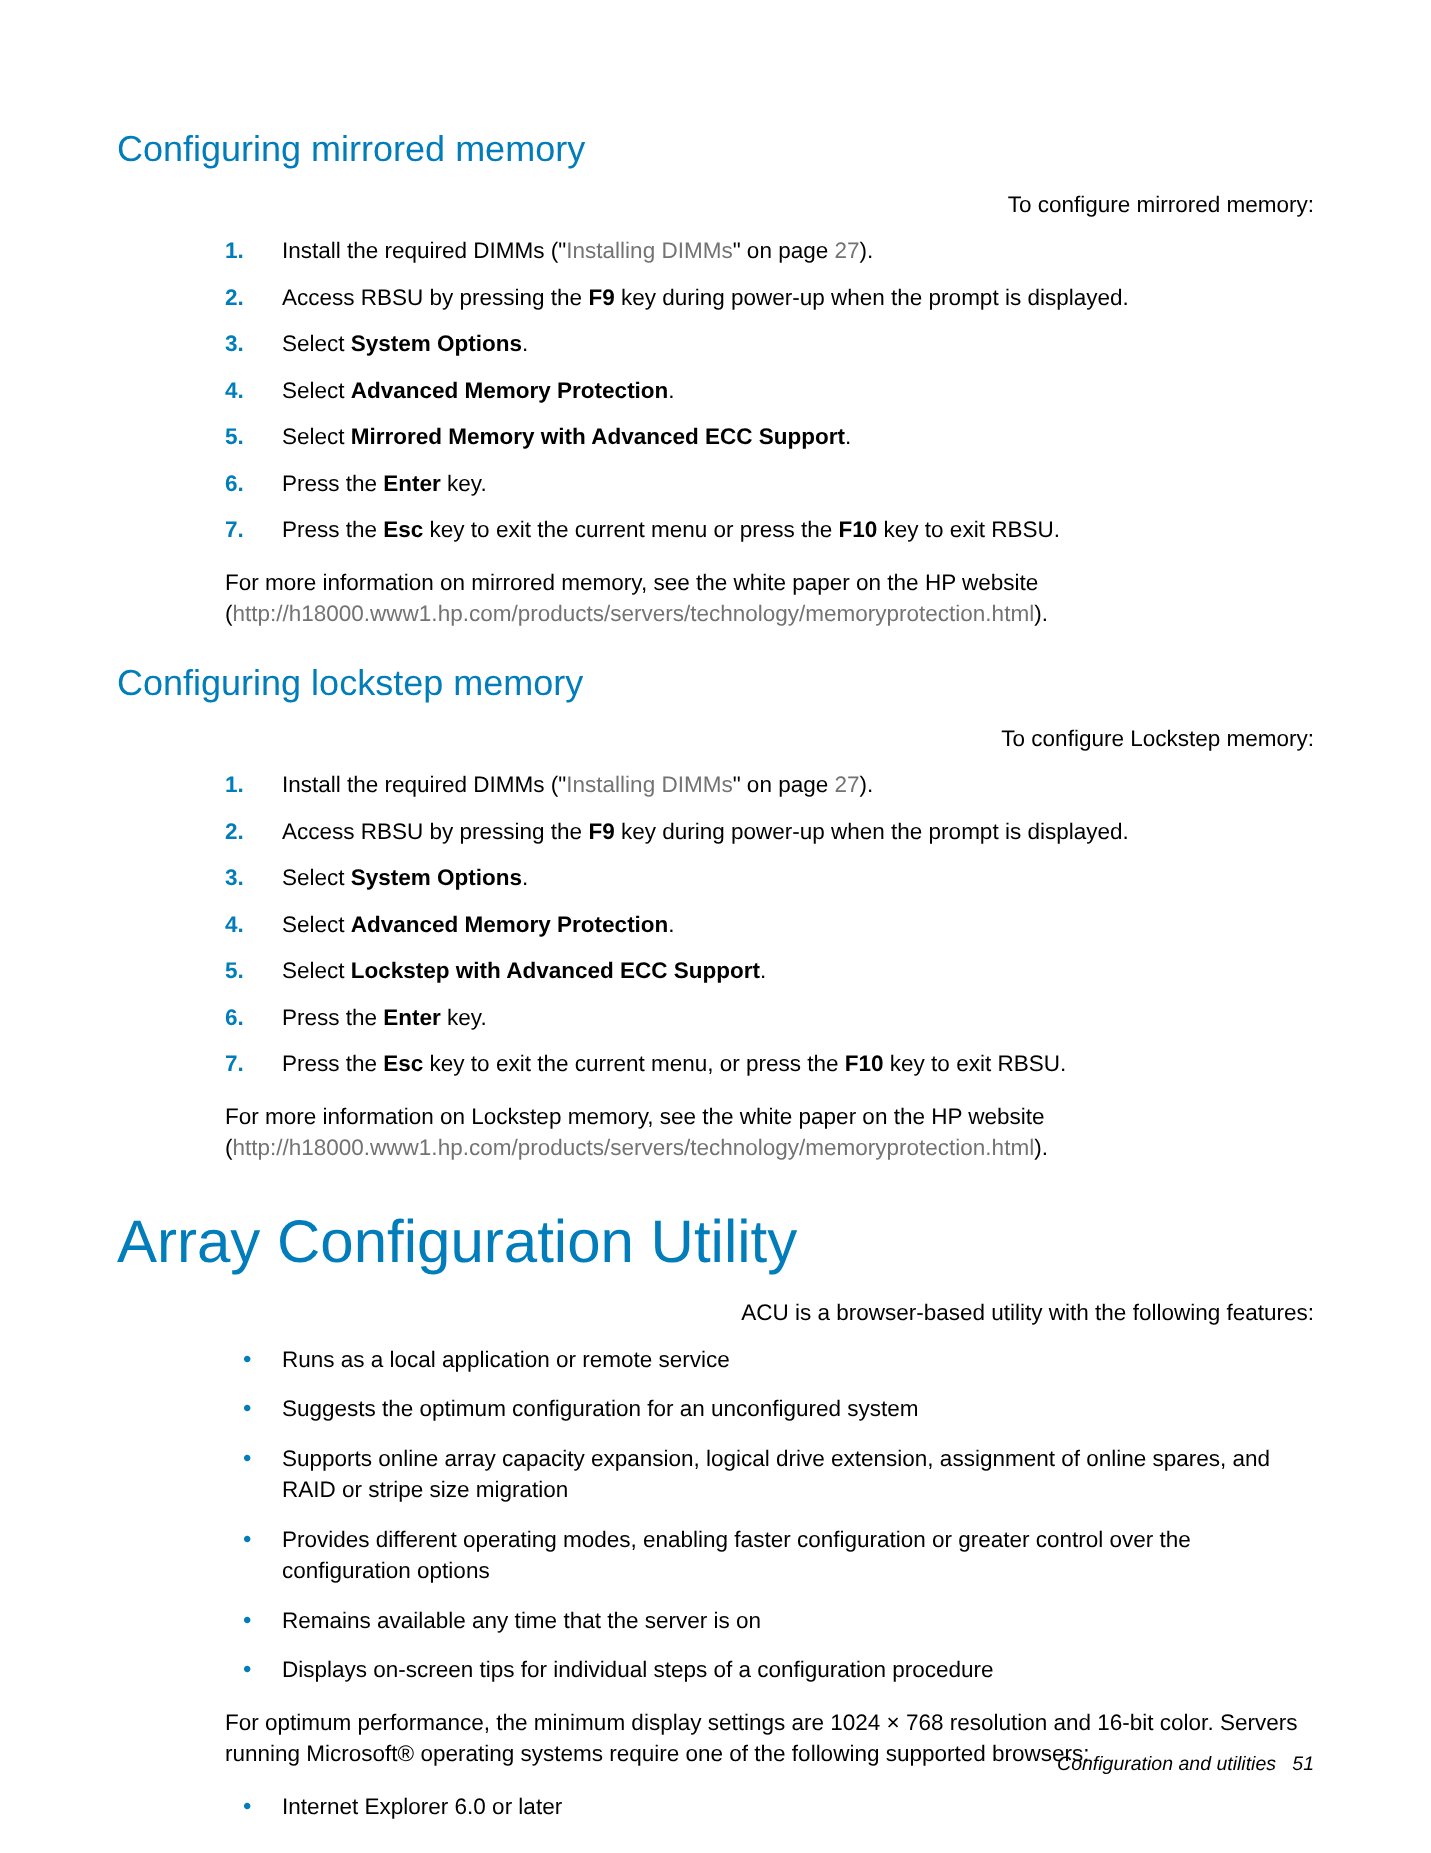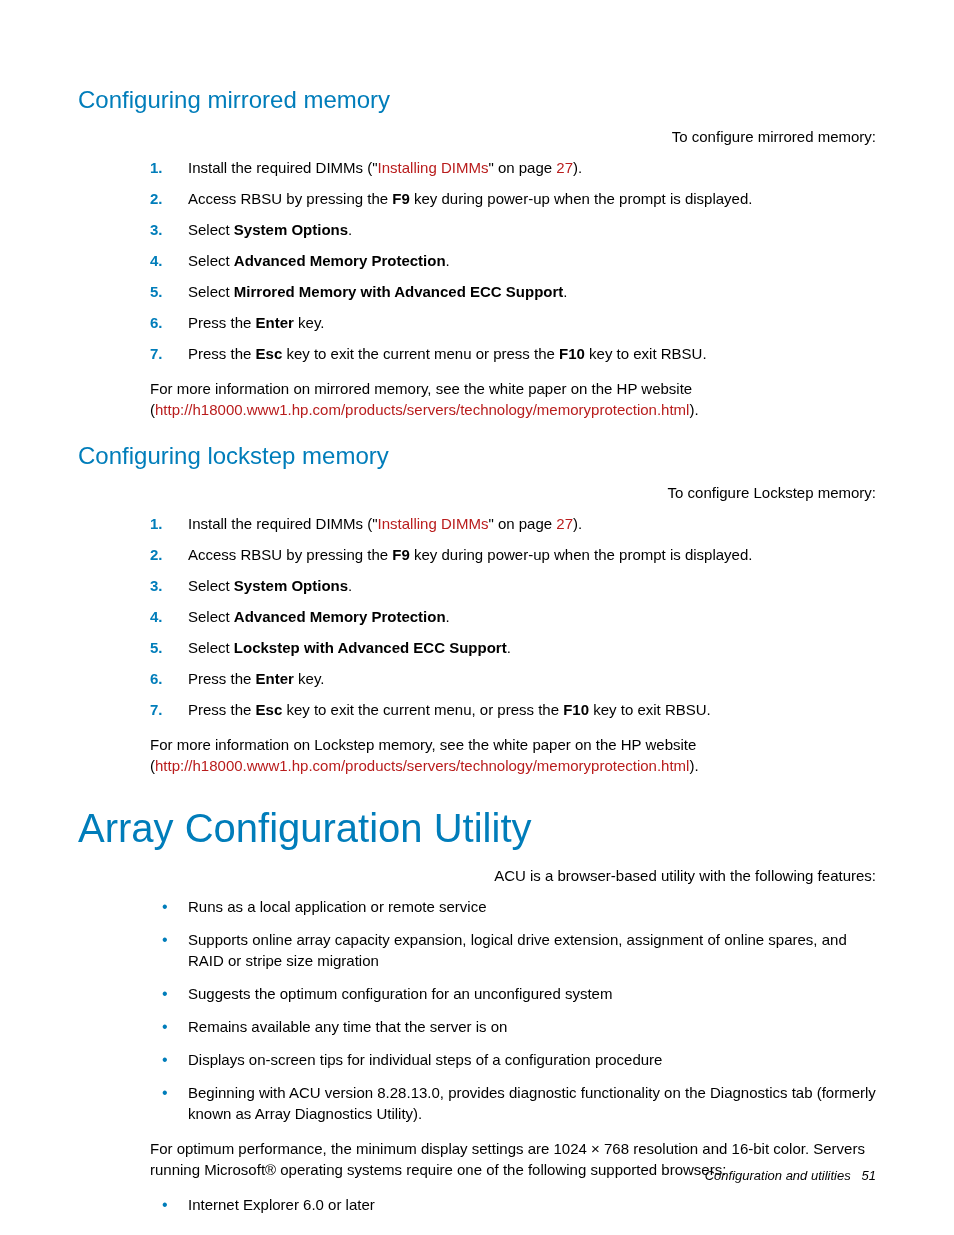--- a/index.html
+++ b/index.html
@@ -50,21 +50,21 @@
     top: 0;
     color: #007dba;
     font-weight: bold;
   }
   .para {
     margin-left: 72px;
     line-height: 1.4;
     margin-bottom: 22px;
   }
   a.link {
-    color: #b91c1c;
+    color: #737373;
     text-decoration: none;
   }
   b { font-weight: bold; }
   ul.bullets {
     list-style: none;
     margin-left: 72px;
     margin-bottom: 14px;
   }
   ul.bullets li {
     position: relative;
@@ -114,25 +114,25 @@
   <li><span class="num">5.</span><span>Select </span><b>Lockstep with Advanced ECC Support</b><span>.</span></li>
   <li><span class="num">6.</span><span>Press the </span><b>Enter</b><span> key.</span></li>
   <li><span class="num">7.</span><span>Press the </span><b>Esc</b><span> key to exit the current menu, or press the </span><b>F10</b><span> key to exit RBSU.</span></li>
 </ol>
 <div class="para"><span>For more information on Lockstep memory, see the white paper on the HP website (</span><a class="link">http://h18000.www1.hp.com/products/servers/technology/memoryprotection.html</a><span>).</span></div>
 
 <div class="h1">Array Configuration Utility</div>
 <div class="intro">ACU is a browser-based utility with the following features:</div>
 <ul class="bullets">
   <li>Runs as a local application or remote service</li>
+  <li>Suggests the optimum configuration for an unconfigured system</li>
   <li>Supports online array capacity expansion, logical drive extension, assignment of online spares, and RAID or stripe size migration</li>
-  <li>Suggests the optimum configuration for an unconfigured system</li>
+  <li>Provides different operating modes, enabling faster configuration or greater control over the configuration options</li>
   <li>Remains available any time that the server is on</li>
   <li>Displays on-screen tips for individual steps of a configuration procedure</li>
-  <li>Beginning with ACU version 8.28.13.0, provides diagnostic functionality on the Diagnostics tab (formerly known as Array Diagnostics Utility).</li>
 </ul>
 <div class="para" style="margin-bottom:14px;">For optimum performance, the minimum display settings are 1024 × 768 resolution and 16-bit color. Servers running Microsoft® operating systems require one of the following supported browsers:</div>
 <ul class="bullets">
   <li>Internet Explorer 6.0 or later</li>
 </ul>
 
 <div class="footer">
   <span>Configuration and utilities</span>&nbsp;&nbsp;&nbsp;<span>51</span>
 </div>
 

